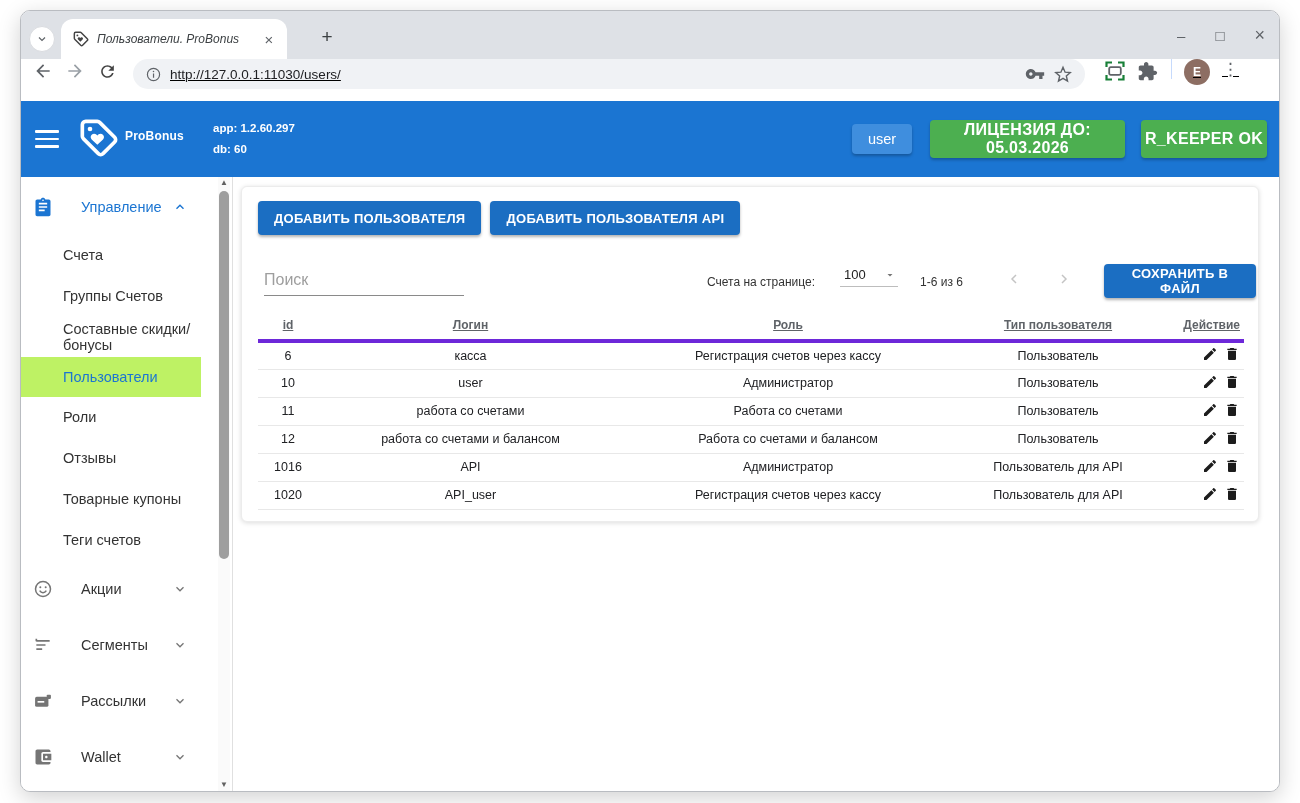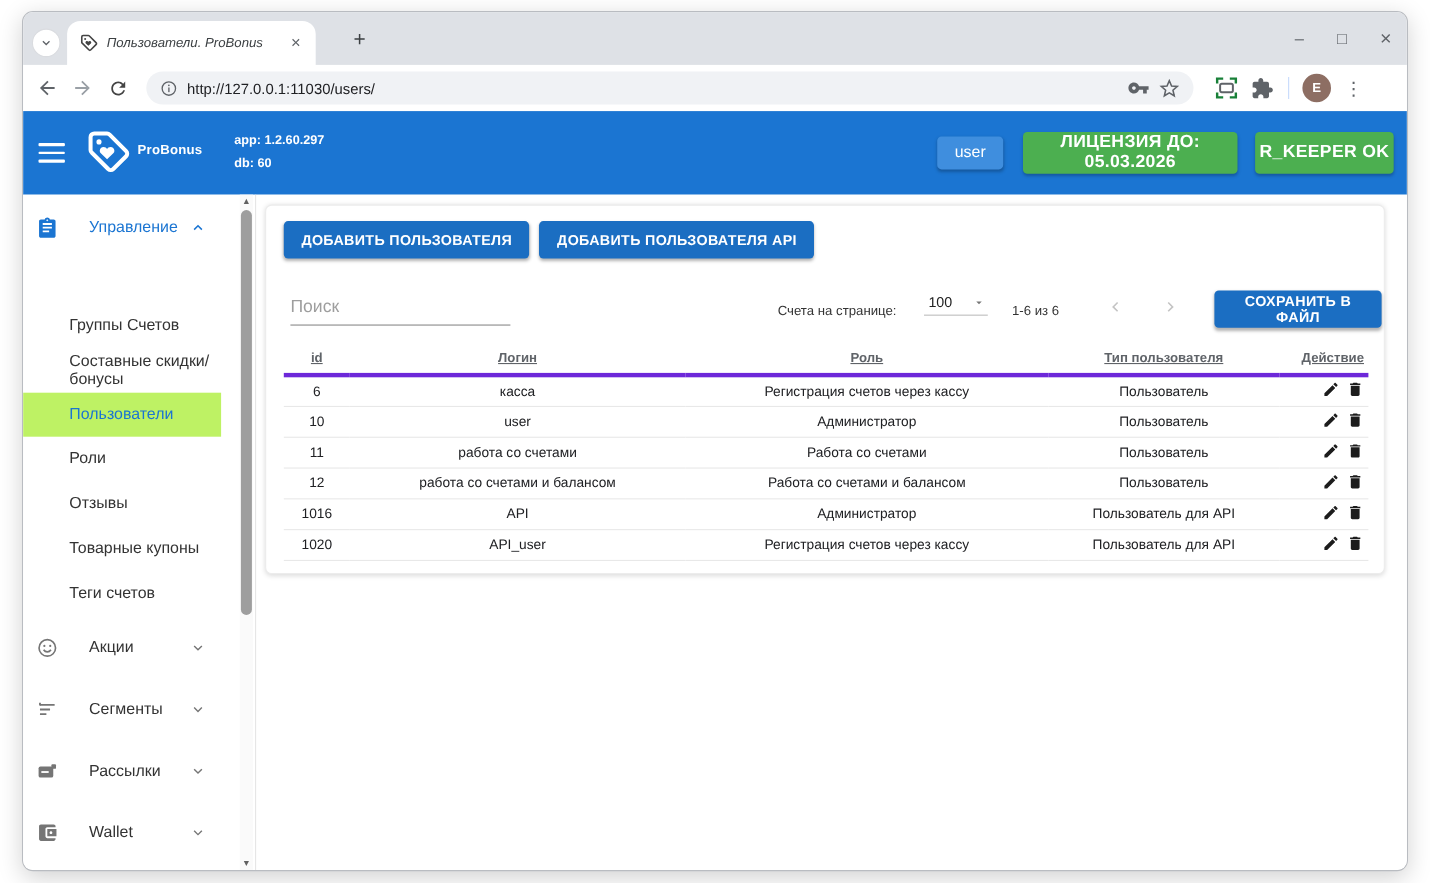--- a/index.html
+++ b/index.html
@@ -15,21 +15,21 @@
   .tab { position:absolute; left:40px; top:8px; width:226px; height:40px; background:#fff;
          border-radius:12px 12px 0 0; display:flex; align-items:center; padding:0 10px 0 12px; gap:8px;font-style:italic; }
   .tab-title { font-size:12px; color:#3c4043; flex:1; white-space:nowrap; overflow:hidden; }
   .tab-close { font-size:15px; color:#5f6368; line-height:1; padding:2px 4px; border-radius:50%; }
   .newtab-btn { position:absolute; left:294px; top:14px; font-size:19px; color:#3c4043; width:24px; height:24px;
                 display:flex; align-items:center; justify-content:center; }
   .win-controls { position:absolute; right:14px; top:0; height:48px; display:flex; align-items:center; gap:30px; color:#5f6368; }
   .win-controls span { font-size:15px; }
 
   
-  .toolbar { height:42px; background:#fff; display:flex; align-items:center; padding:0 10px; gap:8px; flex:0 0 auto; }
+  .toolbar { height:42px; background:#fff; display:flex; padding:0 10px; gap:8px; flex:0 0 auto;text-decoration:underline; }
   .nav-icon { width:24px; height:24px; display:flex; align-items:center; justify-content:center; }
   .addressbar { width:952px; height:30px; background:#f0f2f5; border-radius:15px; display:flex; align-items:center;
                 padding:0 12px; gap:8px; margin-left:6px; }
   .url-text { font-size:13.5px; color:#202124; flex:1; }
   .ext-divider { width:1px; height:20px; background:#c6dafc; margin:0 4px; }
   .avatar { width:26px; height:26px; border-radius:50%; background:#8d6e63; color:#fff; font-size:12px;
             display:flex; align-items:center; justify-content:center; font-weight:bold; }
   .kebab { font-size:17px; color:#5f6368; padding:0 4px; }
 
   
@@ -186,20 +186,21 @@
     <div class="sidebar">
       <div class="s-sec" style="top:8px">
         <svg width="20" height="20" viewBox="0 0 24 24">
             <path d="M19 3h-4.18C14.4 1.84 13.3 1 12 1s-2.4.84-2.82 2H5c-1.1 0-2 .9-2 2v16c0 1.1.9 2 2 2h14c1.1 0 2-.9 2-2V5c0-1.1-.9-2-2-2zm-7 0c.55 0 1 .45 1 1s-.45 1-1 1-1-.45-1-1 .45-1 1-1zm2 14H7v-2h7v2zm3-4H7v-2h10v2zm0-4H7V7h10v2z" fill="#1b75d2"></path>
           </svg>
         <span class="s-label sec-blue">Управление</span>
         <svg class="chev" width="14" height="14" viewBox="0 0 24 24">
             <path d="M6 15l6-6 6 6" stroke="#1b75d2" stroke-width="2.4" fill="none"></path>
           </svg>
       </div>
+      <div class="s-item" style="top:58px">Счета</div>
       <div class="s-item" style="top:99px">Группы Счетов</div>
       <div class="s-item" style="top:140px">Составные скидки/бонусы</div>
       <div class="s-item selected" style="top:180px">Пользователи</div>
       <div class="s-item" style="top:220px">Роли</div>
       <div class="s-item" style="top:261px">Отзывы</div>
       <div class="s-item" style="top:302px">Товарные купоны</div>
       <div class="s-item" style="top:343px">Теги счетов</div>
 
       <div class="s-sec" style="top:390px">
         <svg width="20" height="20" viewBox="0 0 24 24">

